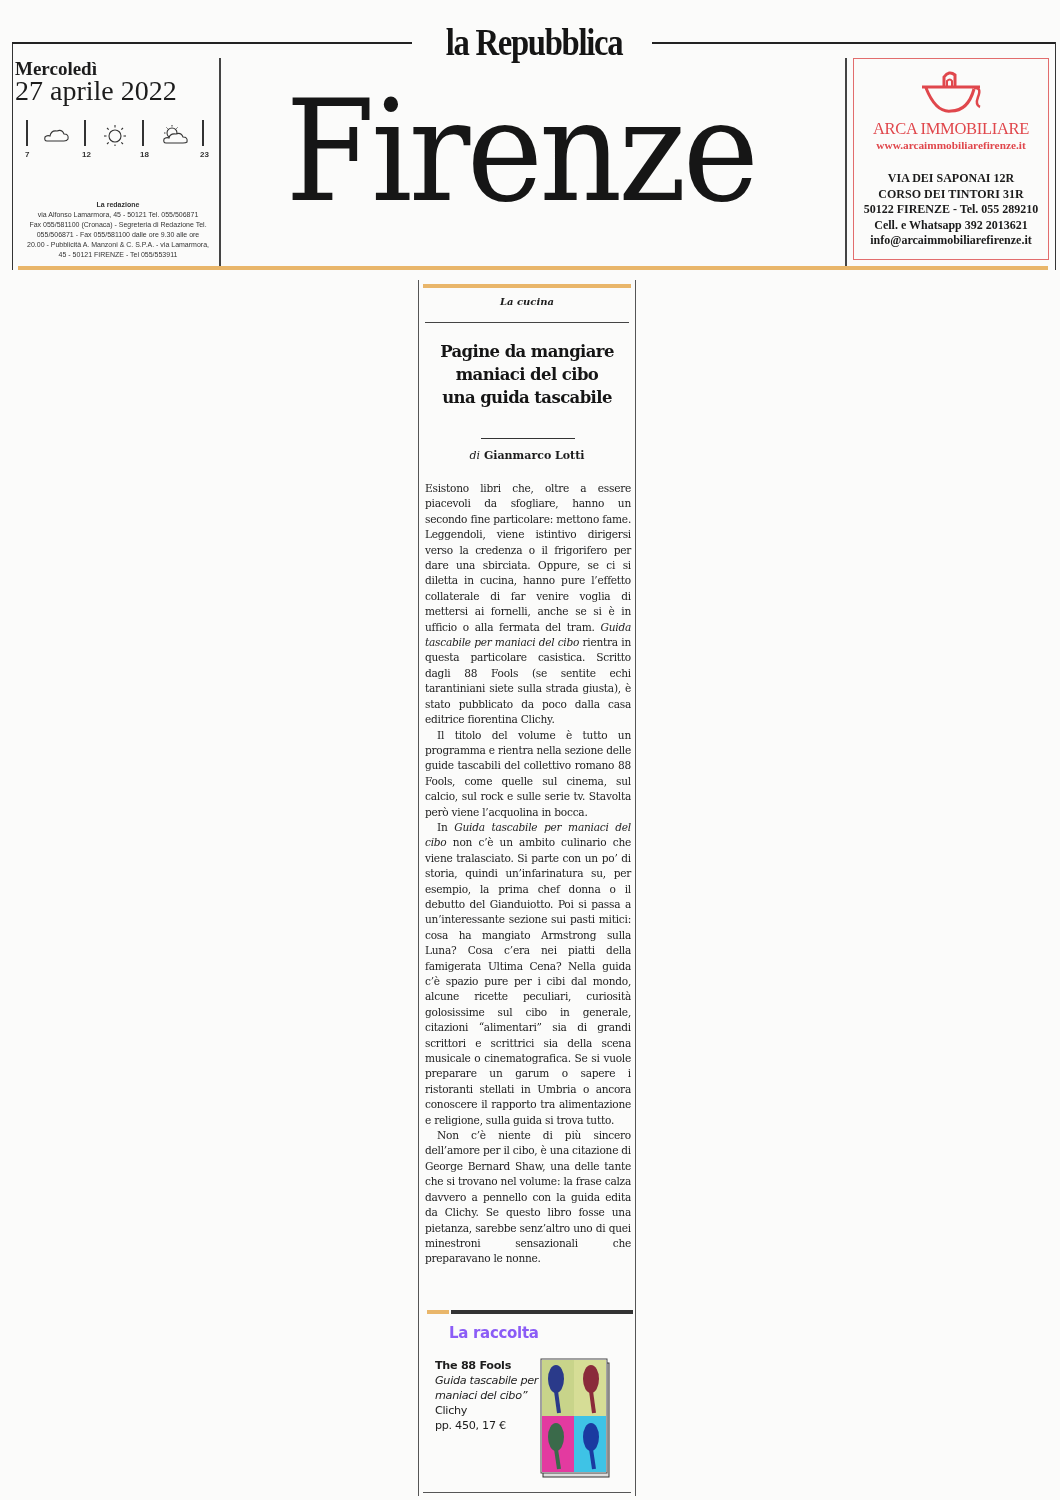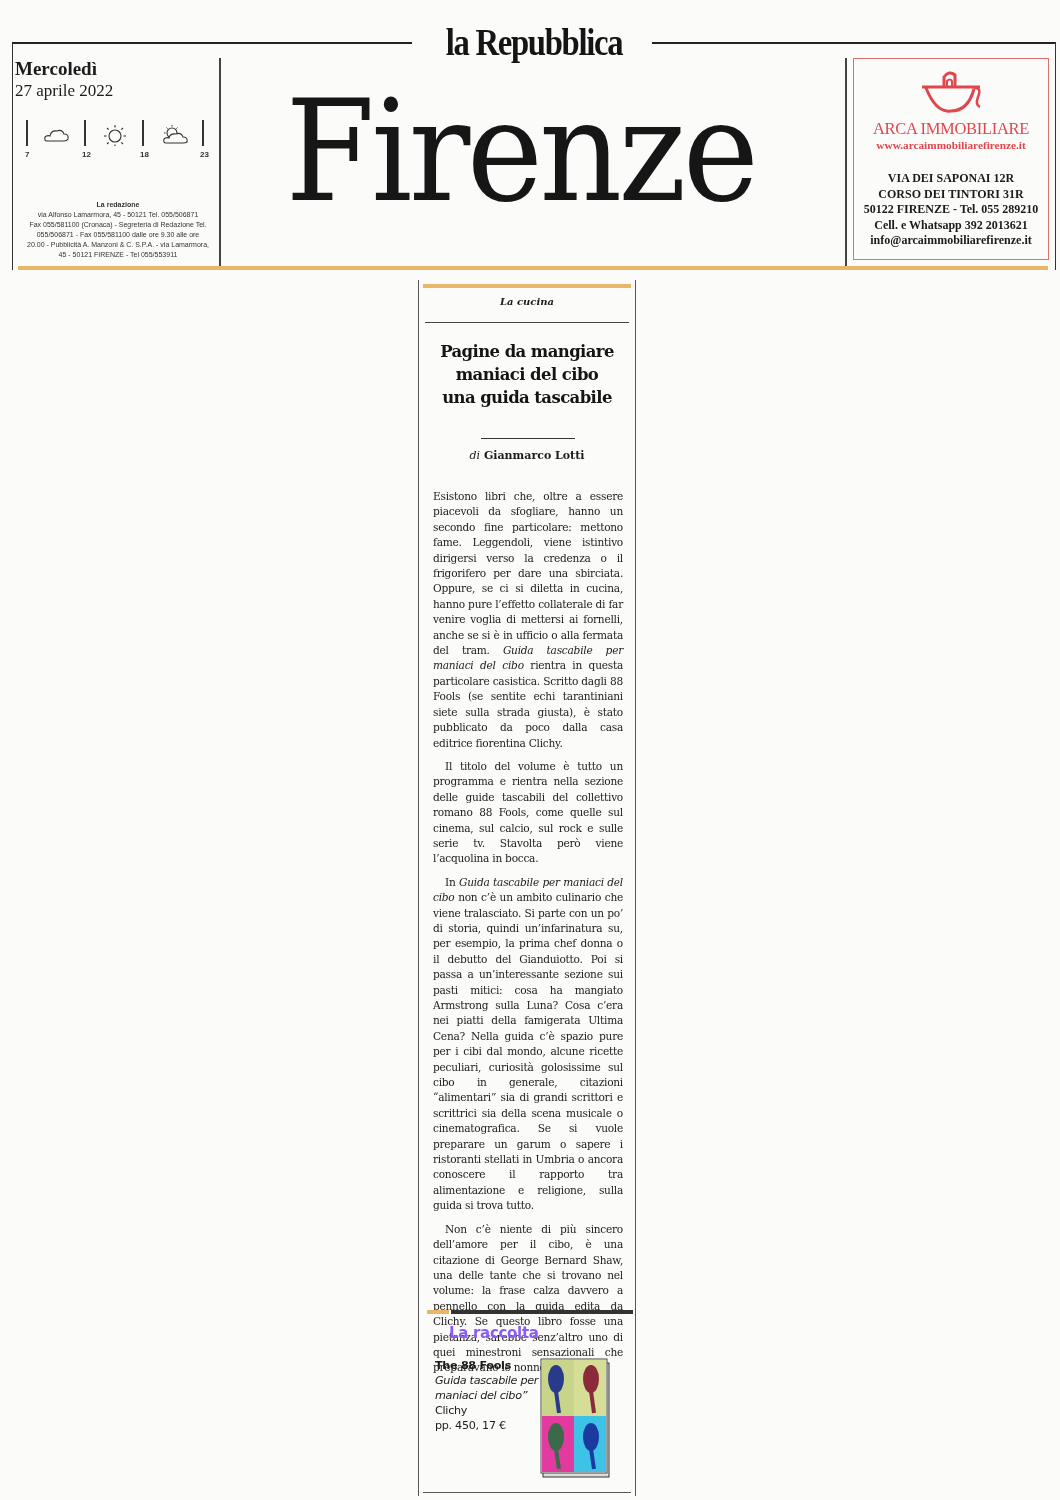--- a/index.html
+++ b/index.html
@@ -21,21 +21,21 @@
     font-family: "Liberation Serif", serif; font-weight: bold; font-size: 38px;
     letter-spacing: -1.5px; color: #151515; line-height: 40px;
     transform: scaleX(0.86); transform-origin: center;
   }
   .orange-rule { position: absolute; left: 18px; top: 266px; width: 1030px; height: 4px; background: #e9b66a; }
   .left-divider { position: absolute; left: 219px; top: 58px; width: 1.5px; height: 210px; background: #444; }
   .right-divider { position: absolute; left: 845px; top: 58px; width: 1.5px; height: 210px; background: #444; }
 
   .date-block { position: absolute; left: 15px; top: 58px; width: 200px; }
   .date-day { font-family: "Liberation Serif", serif; font-weight: bold; font-size: 19px; line-height: 22px; }
-  .date-date { font-family: "Liberation Serif", serif; font-size: 17px; line-height: 22px; }
+  .date-date { font-family: "Liberation Serif", serif; font-size: 28px; line-height: 22px; }
 
   .weather { position: absolute; left: 20px; top: 118px; width: 196px; height: 42px; }
   .w-tick { position: absolute; top: 2px; width: 1.5px; height: 26px; background: #333; }
   .w-num { position: absolute; top: 32px; font-family: "Liberation Sans", sans-serif; font-size: 8px; font-weight: bold; color: #333; }
   .w-icon { position: absolute; top: 6px; width: 30px; height: 22px; }
 
   .redazione { position: absolute; left: 20px; top: 200px; width: 196px; text-align: center;
     font-family: "Liberation Sans", sans-serif; font-size: 7px; line-height: 10px; color: #333; }
   .redazione .r-title { font-weight: bold; }
 
@@ -72,21 +72,21 @@
   .byline-rule { position: absolute; left: 62px; top: 158px; width: 94px; height: 1px; background: #333; }
   .byline { position: absolute; left: 0; top: 169px; width: 216px; text-align: center;
     font-family: "DejaVu Serif", serif; font-size: 11px; font-weight: bold; color: #1c1c1c; }
   .byline .di { font-style: italic; font-weight: normal; }
 
   .body-text {
     position: absolute; left: 6px; top: 201px; width: 206px;
     font-family: "DejaVu Serif", serif; font-size: 10.6px; line-height: 15.4px;
     text-align: justify; color: #222; letter-spacing: -0.25px;
   }
-  .body-text p { margin: 8px; text-indent: 0; }
+  .body-text p { margin: 0; text-indent: 0; }
   .body-text p + p { text-indent: 12px; }
   .body-text i { font-style: italic; }
 
   .box-rule-o { position: absolute; left: 8px; top: 1030px; width: 22px; height: 4px; background: #e9b66a; }
   .box-rule-k { position: absolute; left: 32px; top: 1030px; width: 182px; height: 4px; background: #333; }
   .box-title { position: absolute; left: 30px; top: 1044px;
     font-family: "DejaVu Sans", sans-serif; font-weight: bold; font-size: 15px; color: #8b5cf6; letter-spacing: -0.3px; }
   .box-text { position: absolute; left: 16px; top: 1078px; width: 120px;
     font-family: "DejaVu Sans", sans-serif; font-size: 11.2px; line-height: 15px; color: #1c1c1c; letter-spacing: -0.3px; }
   .box-text .b-author { font-weight: bold; }

